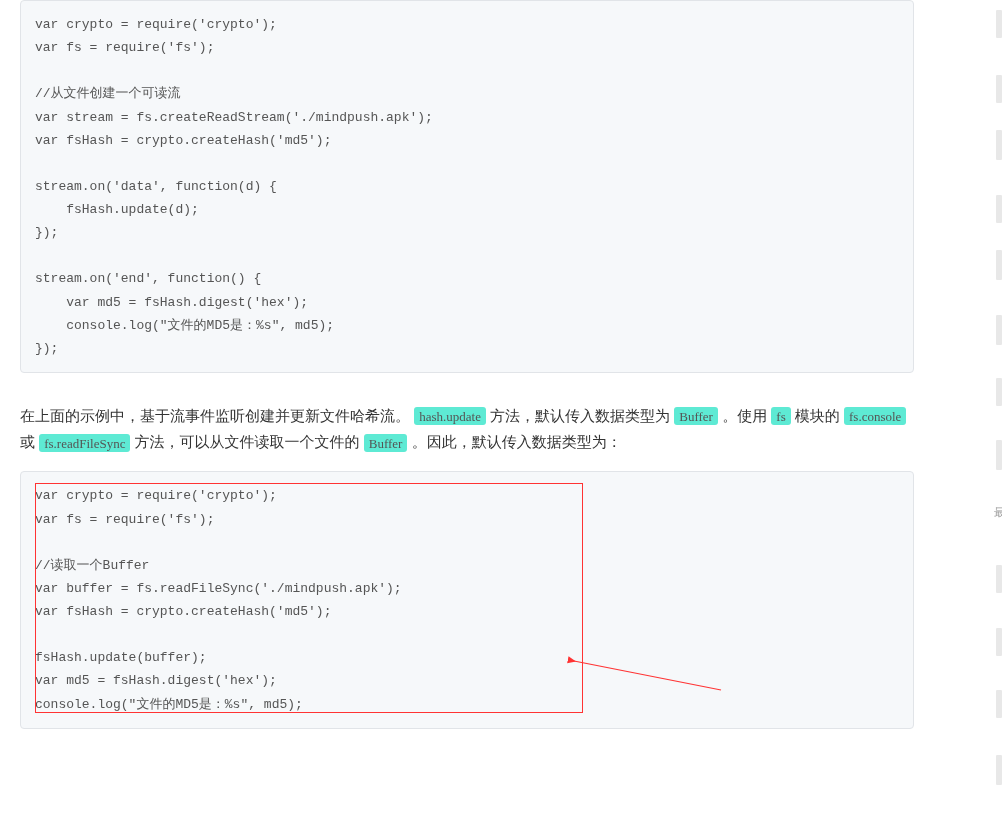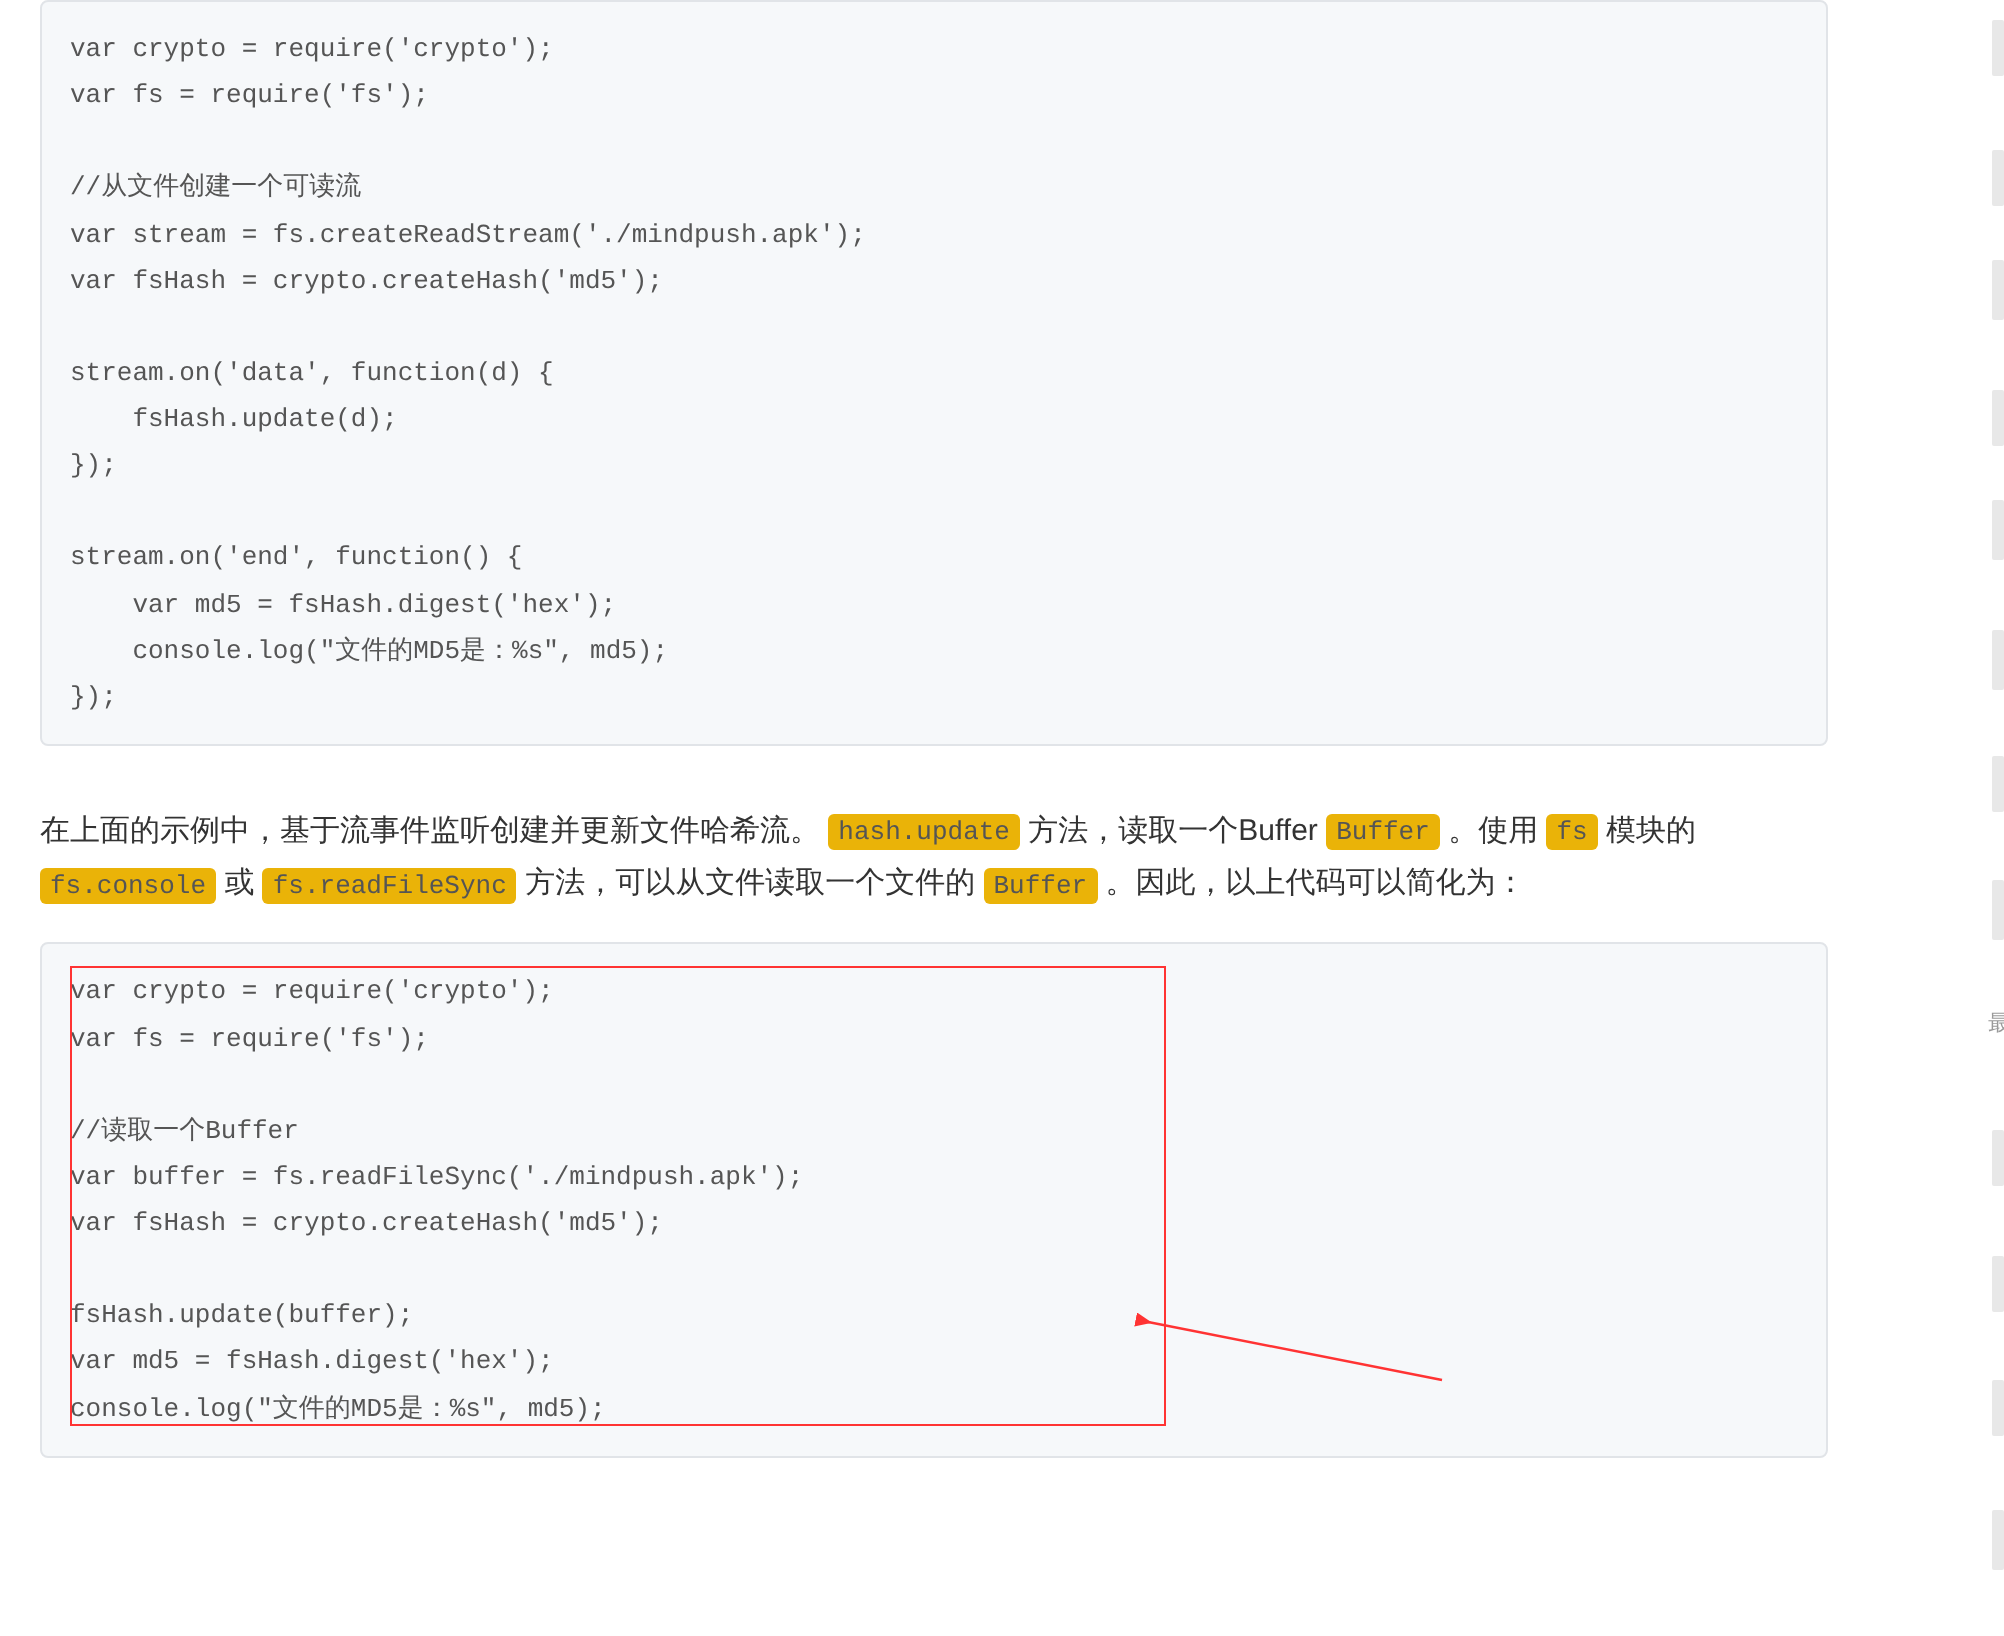--- a/index.html
+++ b/index.html
@@ -48,23 +48,23 @@
     color: #555;
     white-space: pre;
   }
   .para {
     font-size: 15px;
     color: #333;
     line-height: 1.75;
     margin-bottom: 16px;
   }
   .inline-code {
-    font-family: Liberation Mono, monospace;
+    font-family: Liberation Serif, serif;
     font-size: 13px;
-    background: #eab308;
+    background: #5eead4;
     padding: 1.5px 5px;
     border-radius: 3px;
     color: #555;
   }
   .code-block.annotated {
     position: relative;
     margin-bottom: 40px;
   }
   .red-box {
     position: absolute;
@@ -102,31 +102,31 @@
 
 stream.on('end', function() {
     var md5 = fsHash.digest('hex');
     console.log("文件的MD5是：%s", md5);
 });</code></pre>
     </div>
 
     <p class="para">
       <span>在上面的示例中，基于流事件监听创建并更新文件哈希流。</span>
       <code class="inline-code">hash.update</code>
-      <span> 方法，读取一个Buffer </span>
+      <span> 方法，默认传入数据类型为 </span>
       <code class="inline-code">Buffer</code>
       <span> 。使用 </span>
       <code class="inline-code">fs</code>
       <span> 模块的 </span>
       <code class="inline-code">fs.console</code>
       <span> 或 </span>
       <code class="inline-code">fs.readFileSync</code>
       <span> 方法，可以从文件读取一个文件的 </span>
       <code class="inline-code">Buffer</code>
-      <span> 。因此，以上代码可以简化为：</span>
+      <span> 。因此，默认传入数据类型为：</span>
     </p>
 
     <div class="code-block annotated" id="code2-wrap">
       <pre><code>var crypto = require('crypto');
 var fs = require('fs');
 
 //读取一个Buffer
 var buffer = fs.readFileSync('./mindpush.apk');
 var fsHash = crypto.createHash('md5');
 

